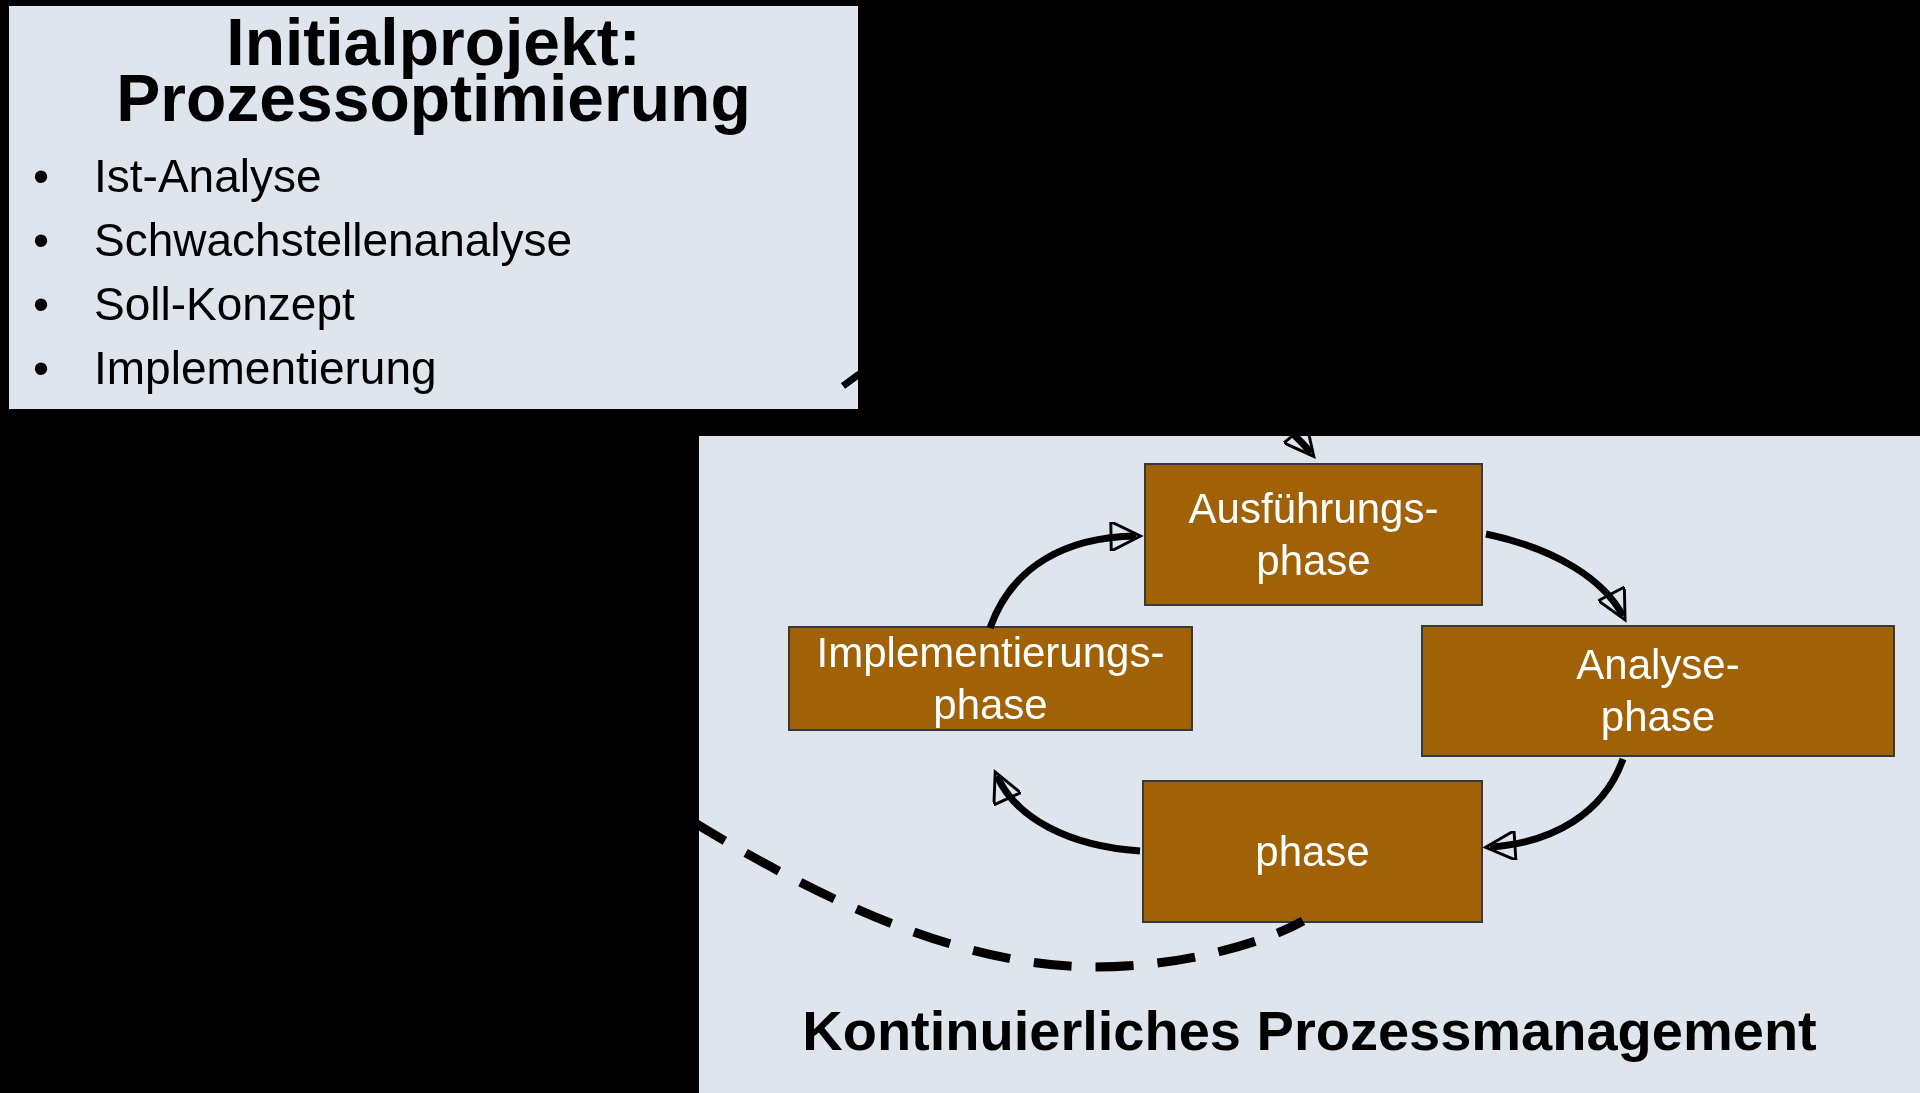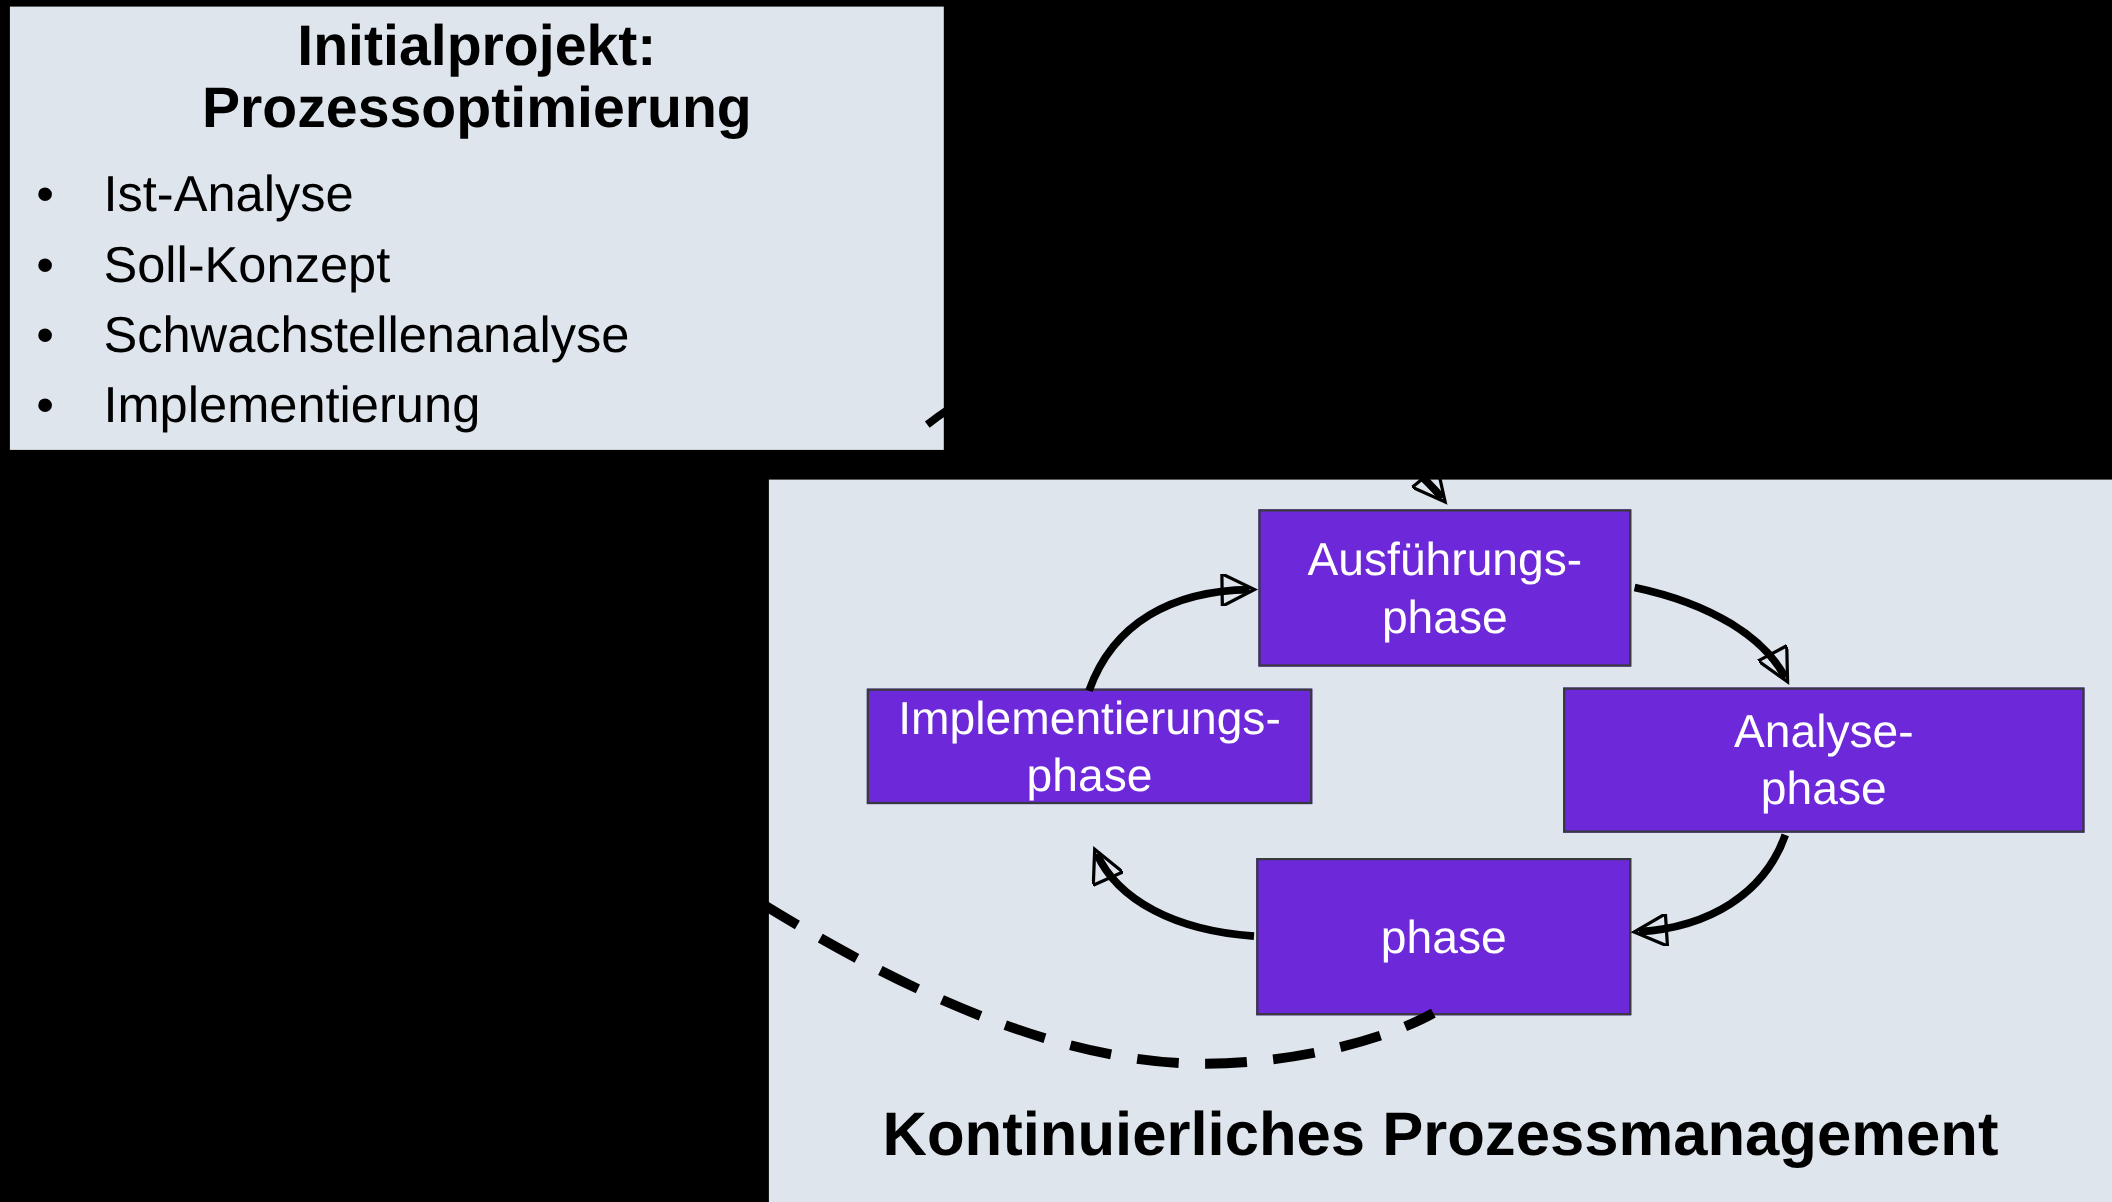--- a/index.html
+++ b/index.html
@@ -13,41 +13,41 @@
   .panel{
     position:absolute;
     background:#dfe5ed;
   }
   #initial-panel{left:9px;top:6px;width:849px;height:403px;}
   #cycle-panel{left:699px;top:436px;width:1221px;height:657px;}
 
   .initial-title{
     position:absolute;top:8px;left:0;width:100%;
     text-align:center;
-    font-size:52px;line-height:56px;font-weight:bold;color:#000;
+    font-size:66px;line-height:56px;font-weight:bold;color:#000;
   }
   .bullet-list{
     position:absolute;top:138px;left:0;width:100%;
     margin:0;padding:0;list-style:none;
   }
   .bullet-list li{
     position:relative;
     padding-left:85px;
     font-size:46px;line-height:64px;color:#000;
   }
   .bullet-list li::before{
     content:"\2022";
     position:absolute;left:24px;top:0;
     font-size:46px;line-height:64px;
   }
 
   .phase-box{
     position:absolute;
     box-sizing:border-box;
-    background:#6d28d9;
+    background:#a16207;
     border:2px solid #363a3d;
     color:#ffffff;
     display:flex;flex-direction:column;
     align-items:center;justify-content:center;
     text-align:center;
     font-size:42px;line-height:52px;
     z-index:2;
   }
   #phase-ausfuehrung{left:1144px;top:463px;width:339px;height:143px;}
   #phase-analyse{left:1421px;top:625px;width:474px;height:132px;}
@@ -73,22 +73,22 @@
 </head>
 <body>
 
 <div id="initial-panel" class="panel">
   <div class="initial-title">
     <div>Initialprojekt:</div>
     <div>Prozessoptimierung</div>
   </div>
   <ul class="bullet-list">
     <li>Ist-Analyse</li>
+    <li>Schwachstellenanalyse</li>
     <li>Soll-Konzept</li>
-    <li>Schwachstellenanalyse</li>
     <li>Implementierung</li>
   </ul>
 </div>
 
 <div id="cycle-panel" class="panel"></div>
 
 <div id="phase-ausfuehrung" class="phase-box">
   <span>Ausführungs-</span>
   <span>phase</span>
 </div>

